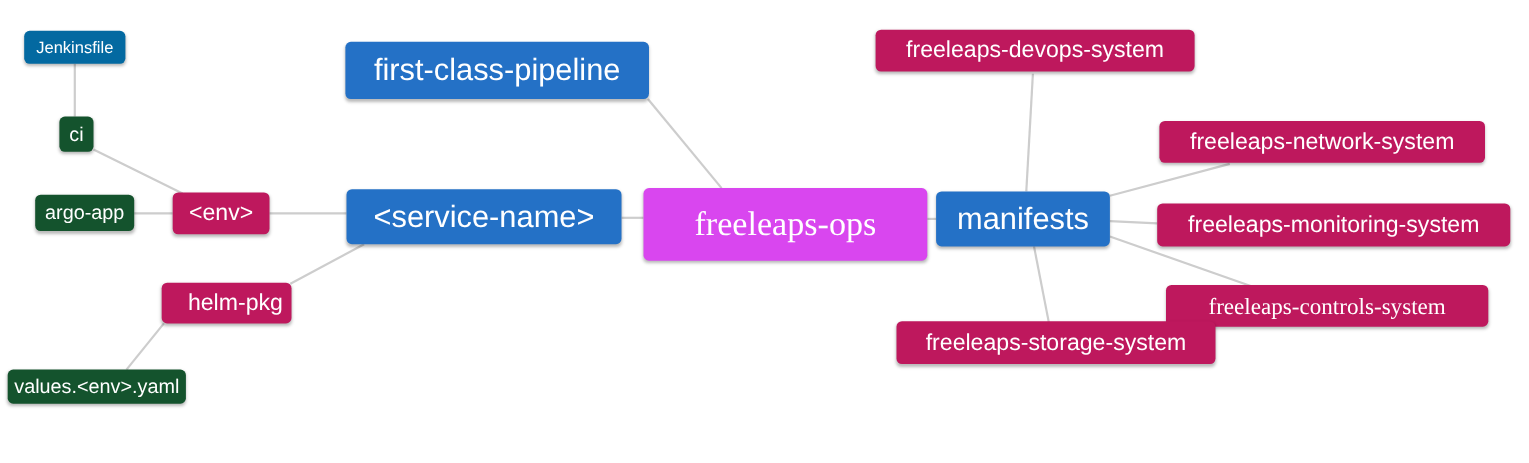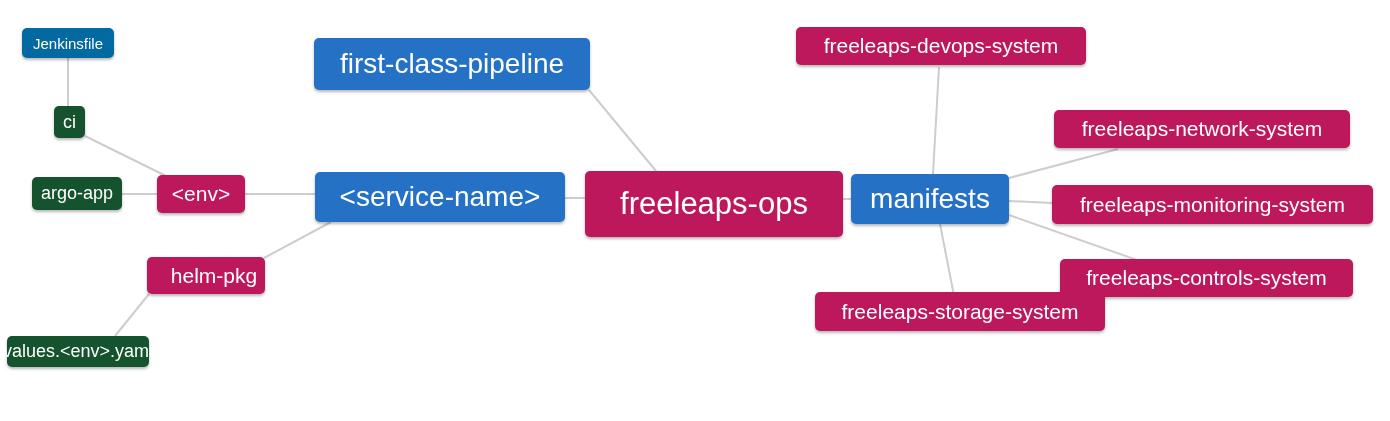--- a/index.html
+++ b/index.html
@@ -28,46 +28,46 @@
     justify-content: center;
     color: #ffffff;
     border-radius: 5px;
     box-shadow: 0 2px 3px rgba(0,0,0,0.28);
     white-space: nowrap;
     cursor: pointer;
     box-sizing: border-box;
     user-select: none;
   }
   
-  .c-root  { background: #be185d; }
+  .c-root  { background: #d946ef; font-family: Liberation Serif, serif; }
   .c-blue  { background: #2471C6; }
   .c-green { background: #be185d; }
   .c-red   { background: #14532d; }
   .c-amber { background: #0369a1; }
   
   .f-root { font-size: 31px; }
   .f-l1   { font-size: 28px; }
   .f-l2   { font-size: 21px; }
   .f-l3   { font-size: 18px; }
   .f-l4   { font-size: 15px; }
   
   .n-jenkinsfile { left: 22px;   top: 28px;  width: 92px;  height: 30px; }
   .n-ci          { left: 54px;   top: 106px; width: 31px;  height: 32px; }
   .n-argo        { left: 32px;   top: 177px; width: 90px;  height: 33px; }
   .n-env         { left: 157px;  top: 175px; width: 88px;  height: 38px; }
   .n-helm        { left: 147px;  top: 257px; width: 118px; height: 37px; padding-left: 16px; }
-  .n-values      { left: 7px;    top: 336px; width: 142px; height: 31px; }
+  .n-values      { left: 7px;    top: 336px; width: 162px; height: 31px; }
   .n-fcp         { left: 314px;  top: 38px;  width: 276px; height: 52px; }
   .n-service     { left: 315px;  top: 172px; width: 250px; height: 50px; }
   .n-root        { left: 585px;  top: 171px; width: 258px; height: 66px; }
   .n-manifests   { left: 851px;  top: 174px; width: 158px; height: 50px; }
   .n-devops      { left: 796px;  top: 27px;  width: 290px; height: 38px; }
   .n-network     { left: 1054px; top: 110px; width: 296px; height: 38px; }
   .n-monitoring  { left: 1052px; top: 185px; width: 321px; height: 39px; }
-  .n-controls    { left: 1060px; top: 259px; width: 293px; height: 38px; }
+  .n-controls    { left: 1060px; top: 259px; width: 293px; height: 38px; font-family: Liberation Serif, serif; }
   .n-storage     { left: 815px;  top: 292px; width: 290px; height: 39px; }
 </style>
 </head>
 <body>
 
 <div class="canvas">
 
   <svg class="edges" width="1390" height="421" viewBox="0 0 1390 421">
     <g stroke="#cdcdcd" stroke-width="2" fill="none">
       <line x1="68" y1="58" x2="68" y2="106"></line>

